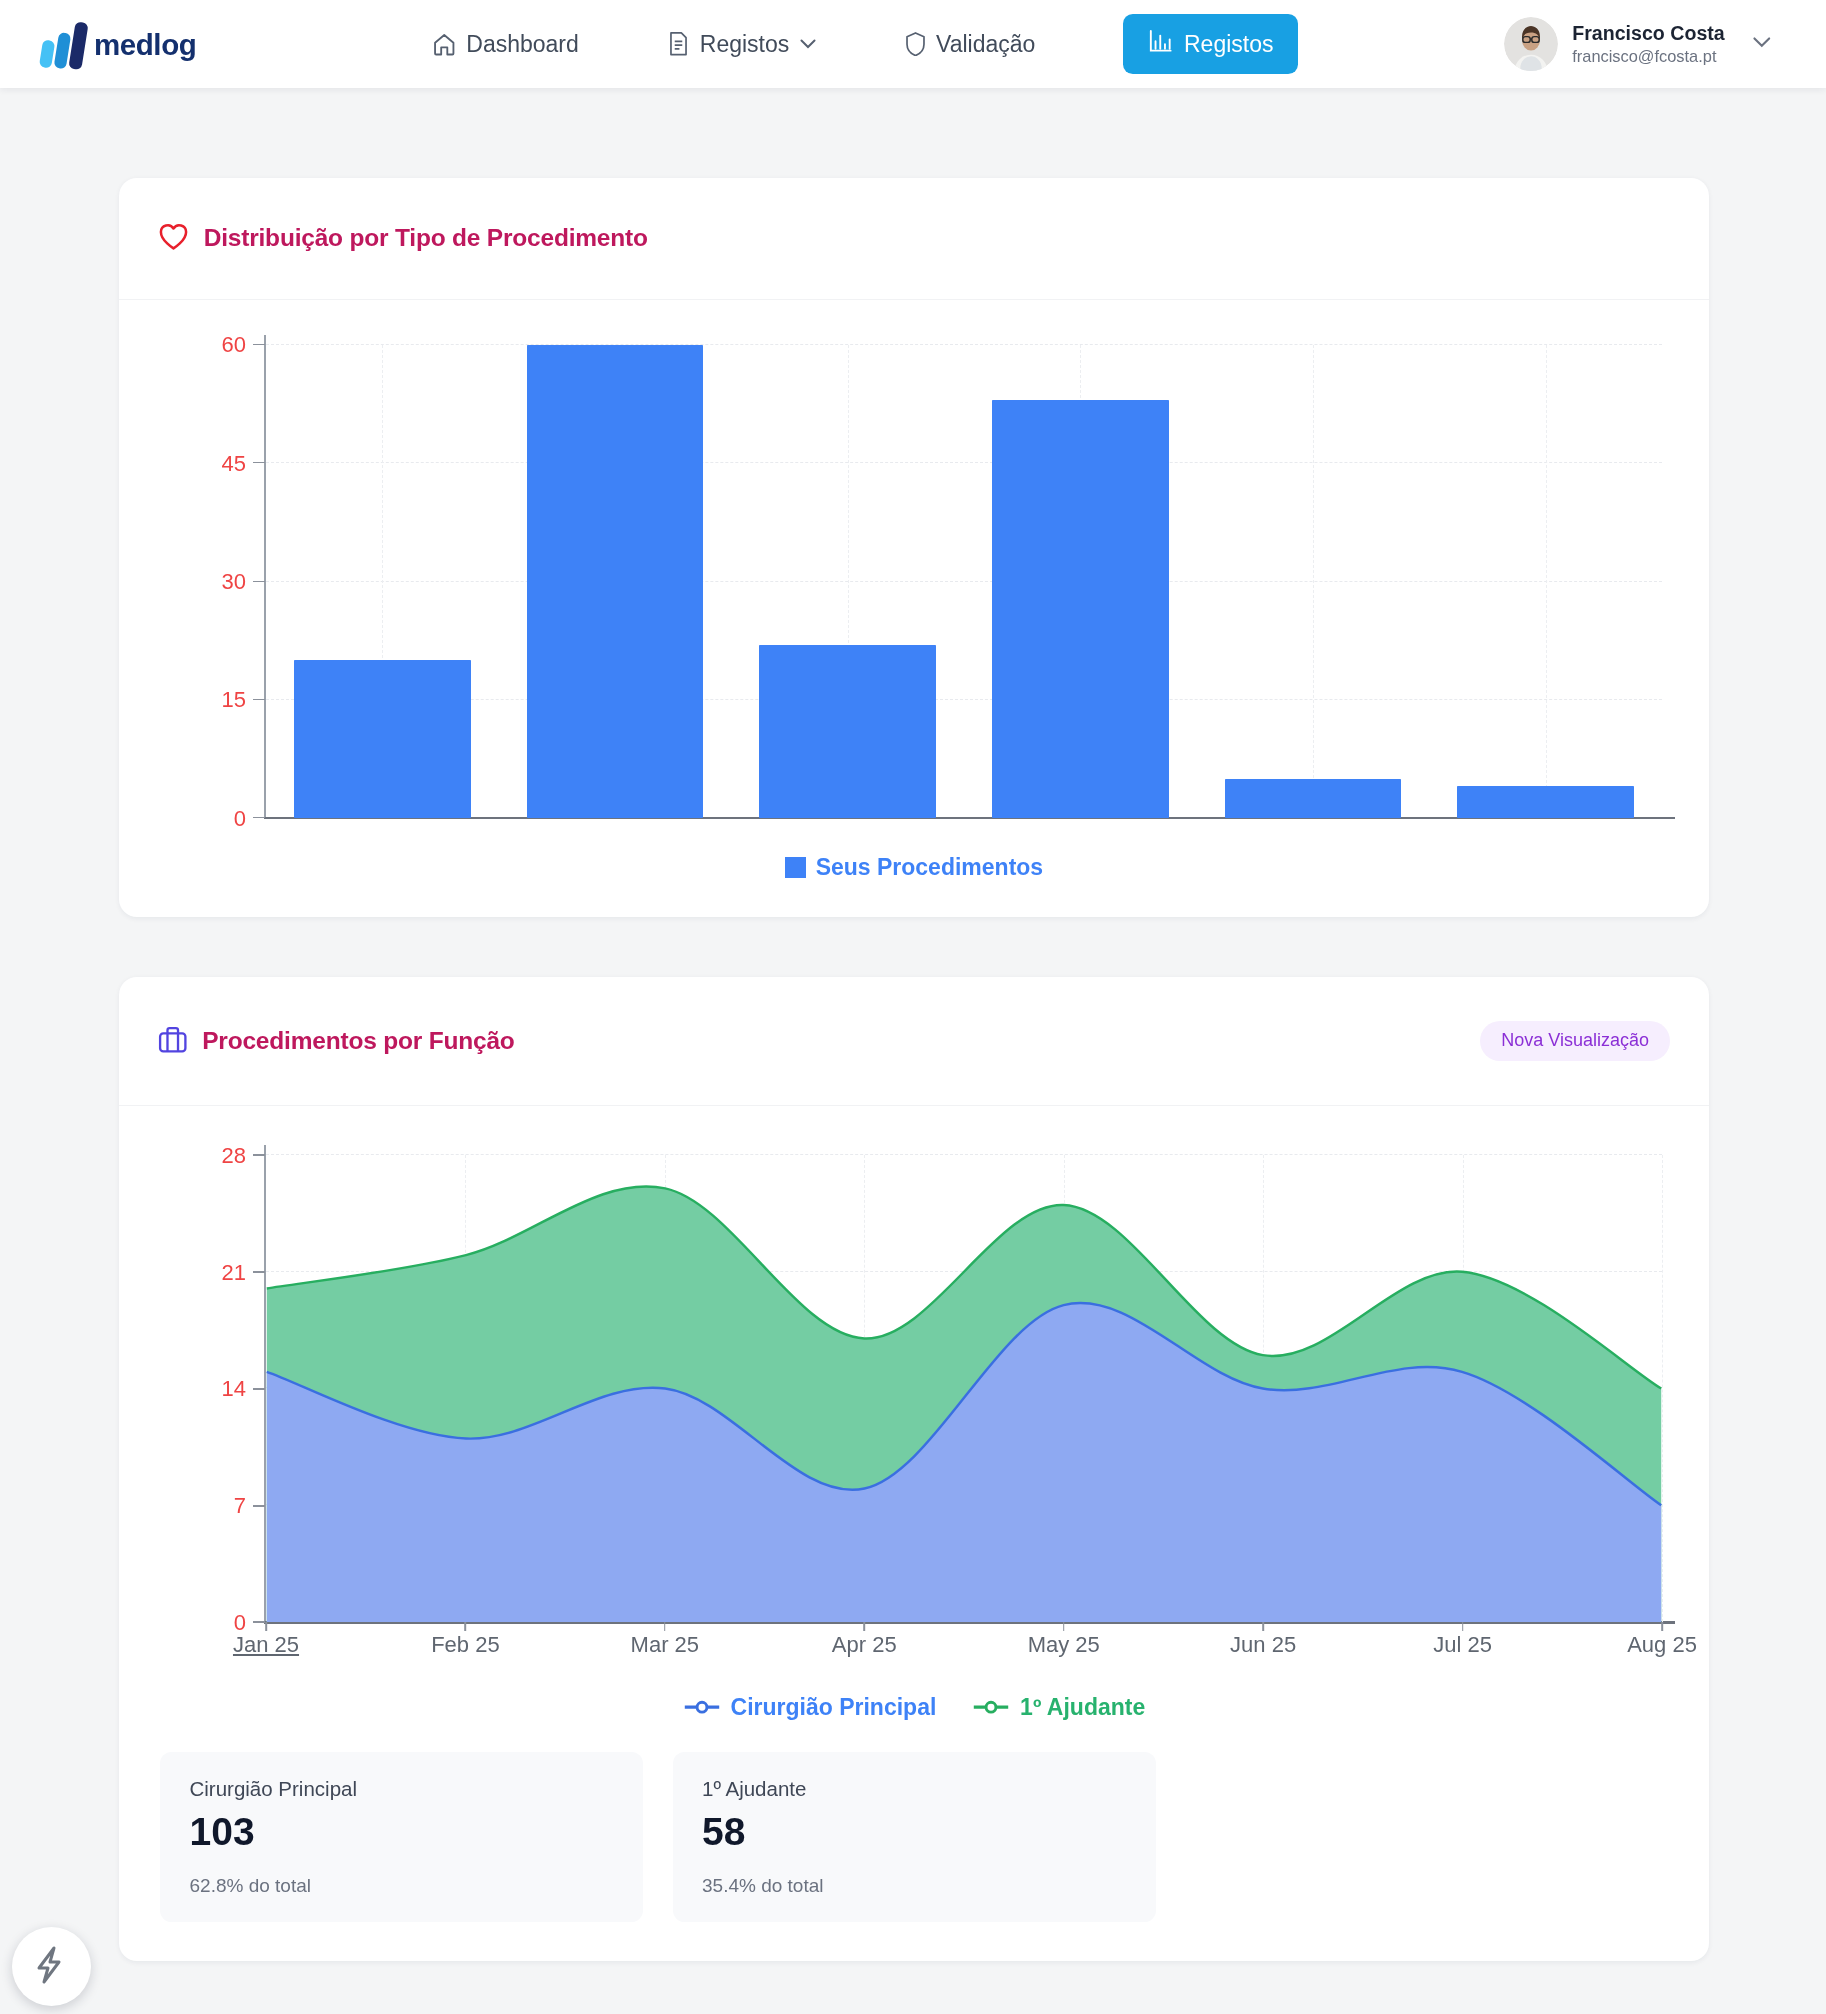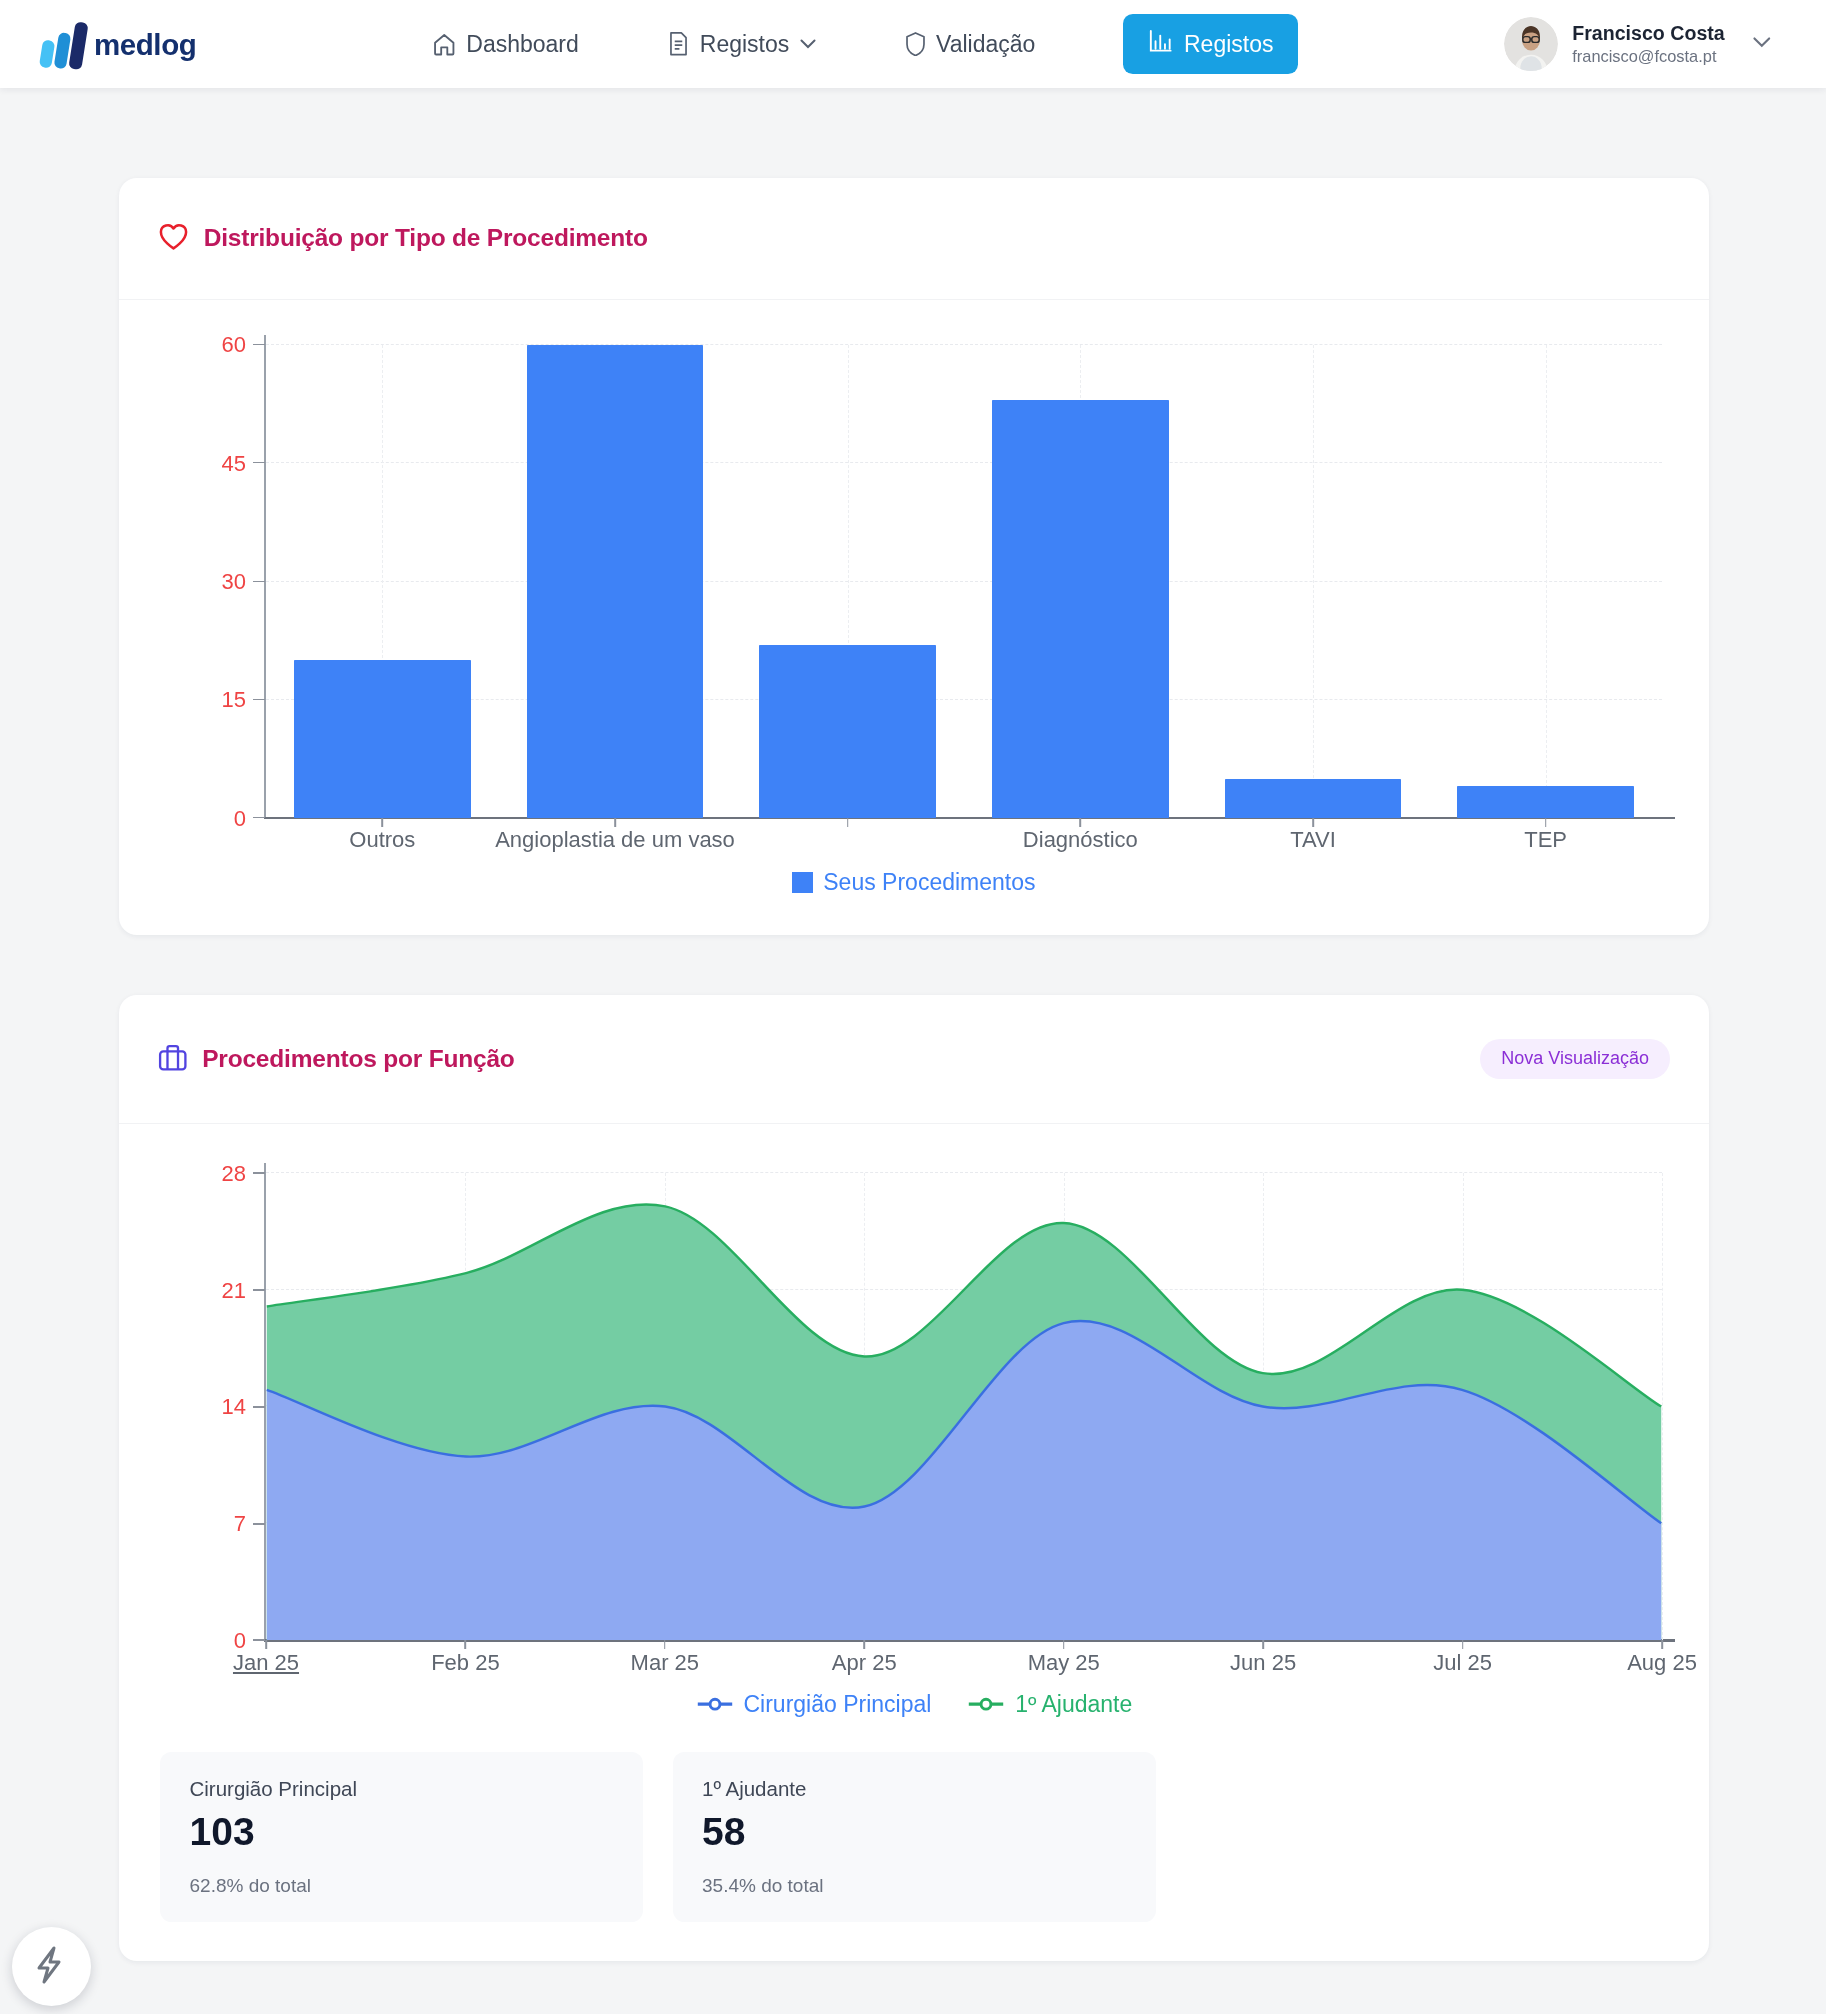--- a/index.html
+++ b/index.html
@@ -43,21 +43,21 @@
   .plot .axis-y{position:absolute;left:-1.6px;top:-9.8px;bottom:0;width:1.6px;background:#9aa1ab;}
   .plot .axis-x{position:absolute;left:-1.6px;right:-13px;bottom:-1.6px;height:2.5px;background:#6d737d;}
   .gl-h{position:absolute;left:0;right:0;border-top:1.6px dashed #e8eaee;}
   .gl-v{position:absolute;top:0;bottom:0;border-left:1.6px dashed #eceef1;}
   .ylab{position:absolute;left:-85px;width:65px;text-align:right;font-size:22px;color:#ef4444;}
   .ytick{position:absolute;left:-13px;width:11.5px;height:1.6px;background:#8b919b;}
   .xlabels{position:relative;margin:0 47px 0 147px;height:36px;}
   .xlab{position:absolute;top:9.8px;transform:translateX(-50%);font-size:22px;color:#5f6670;white-space:nowrap;}
   .xtick{position:absolute;top:0;width:1.6px;height:9px;background:#8b919b;transform:translateX(-0.8px);}
   .bar{position:absolute;bottom:0;background:#3e82f7;border-radius:0.8px;}
-  .legend-row{display:flex;justify-content:center;align-items:center;gap:36px;margin-top:12px;height:33px;}
+  .legend-row{display:flex;justify-content:center;align-items:flex-end;gap:36px;margin-top:30px;height:33px;font-weight:bold;}
   .legend-item{display:flex;align-items:center;gap:9.8px;font-size:23px;cursor:pointer;}
   .legend-swatch{width:21px;height:21px;background:#3e82f7;display:inline-block;}
   
   .stats-row{display:flex;gap:29.5px;padding:31px 41px 39px 41px;}
   .stat-box{width:483px;background:#f8f9fb;border-radius:11.5px;padding:24.5px 29.5px;box-sizing:border-box;}
   .stat-label{font-size:20.5px;color:#3f4756;}
   .stat-value{font-size:39px;font-weight:bold;color:#10182b;margin:9.8px 0 21px 0;}
   .stat-pct{font-size:19px;color:#6b7280;}
   
   .fab{
@@ -194,34 +194,20 @@
         <div class="bar" style="left: 18.6667%; width: 12.6667%; height: 473px; background: rgb(62, 130, 247);"></div>
         <div class="gl-v" style="left: 41.6667%;"></div>
         <div class="bar" style="left: 35.3333%; width: 12.6667%; height: 173px; background: rgb(62, 130, 247);"></div>
         <div class="gl-v" style="left: 58.3333%;"></div>
         <div class="bar" style="left: 52%; width: 12.6667%; height: 418px; background: rgb(62, 130, 247);"></div>
         <div class="gl-v" style="left: 75%;"></div>
         <div class="bar" style="left: 68.6667%; width: 12.6667%; height: 39px; background: rgb(62, 130, 247);"></div>
         <div class="gl-v" style="left: 91.6667%;"></div>
         <div class="bar" style="left: 85.3333%; width: 12.6667%; height: 32px; background: rgb(62, 130, 247);"></div>
       </div>
-    <div class="xlabels" id="bar-xlabels">
-        <div class="xtick" style="left: 8.33333%;"></div>
-        <div class="xlab" style="left: 8.33333%;">Outros</div>
-        <div class="xtick" style="left: 25%;"></div>
-        <div class="xlab" style="left: 25%;">Angioplastia de um vaso</div>
-        <div class="xtick" style="left: 41.6667%;"></div>
-        <div class="xlab" style="left: 41.6667%;"></div>
-        <div class="xtick" style="left: 58.3333%;"></div>
-        <div class="xlab" style="left: 58.3333%;">Diagnóstico</div>
-        <div class="xtick" style="left: 75%;"></div>
-        <div class="xlab" style="left: 75%;">TAVI</div>
-        <div class="xtick" style="left: 91.6667%;"></div>
-        <div class="xlab" style="left: 91.6667%;">TEP</div>
-      </div>
 
     <div class="legend-row" style="padding-bottom:36px;">
       <span class="legend-item" style="color:#3e82f7;">
         <span class="legend-swatch"></span>
         <span>Seus Procedimentos</span>
       </span>
     </div>
   </section>
 
   <section class="card">

